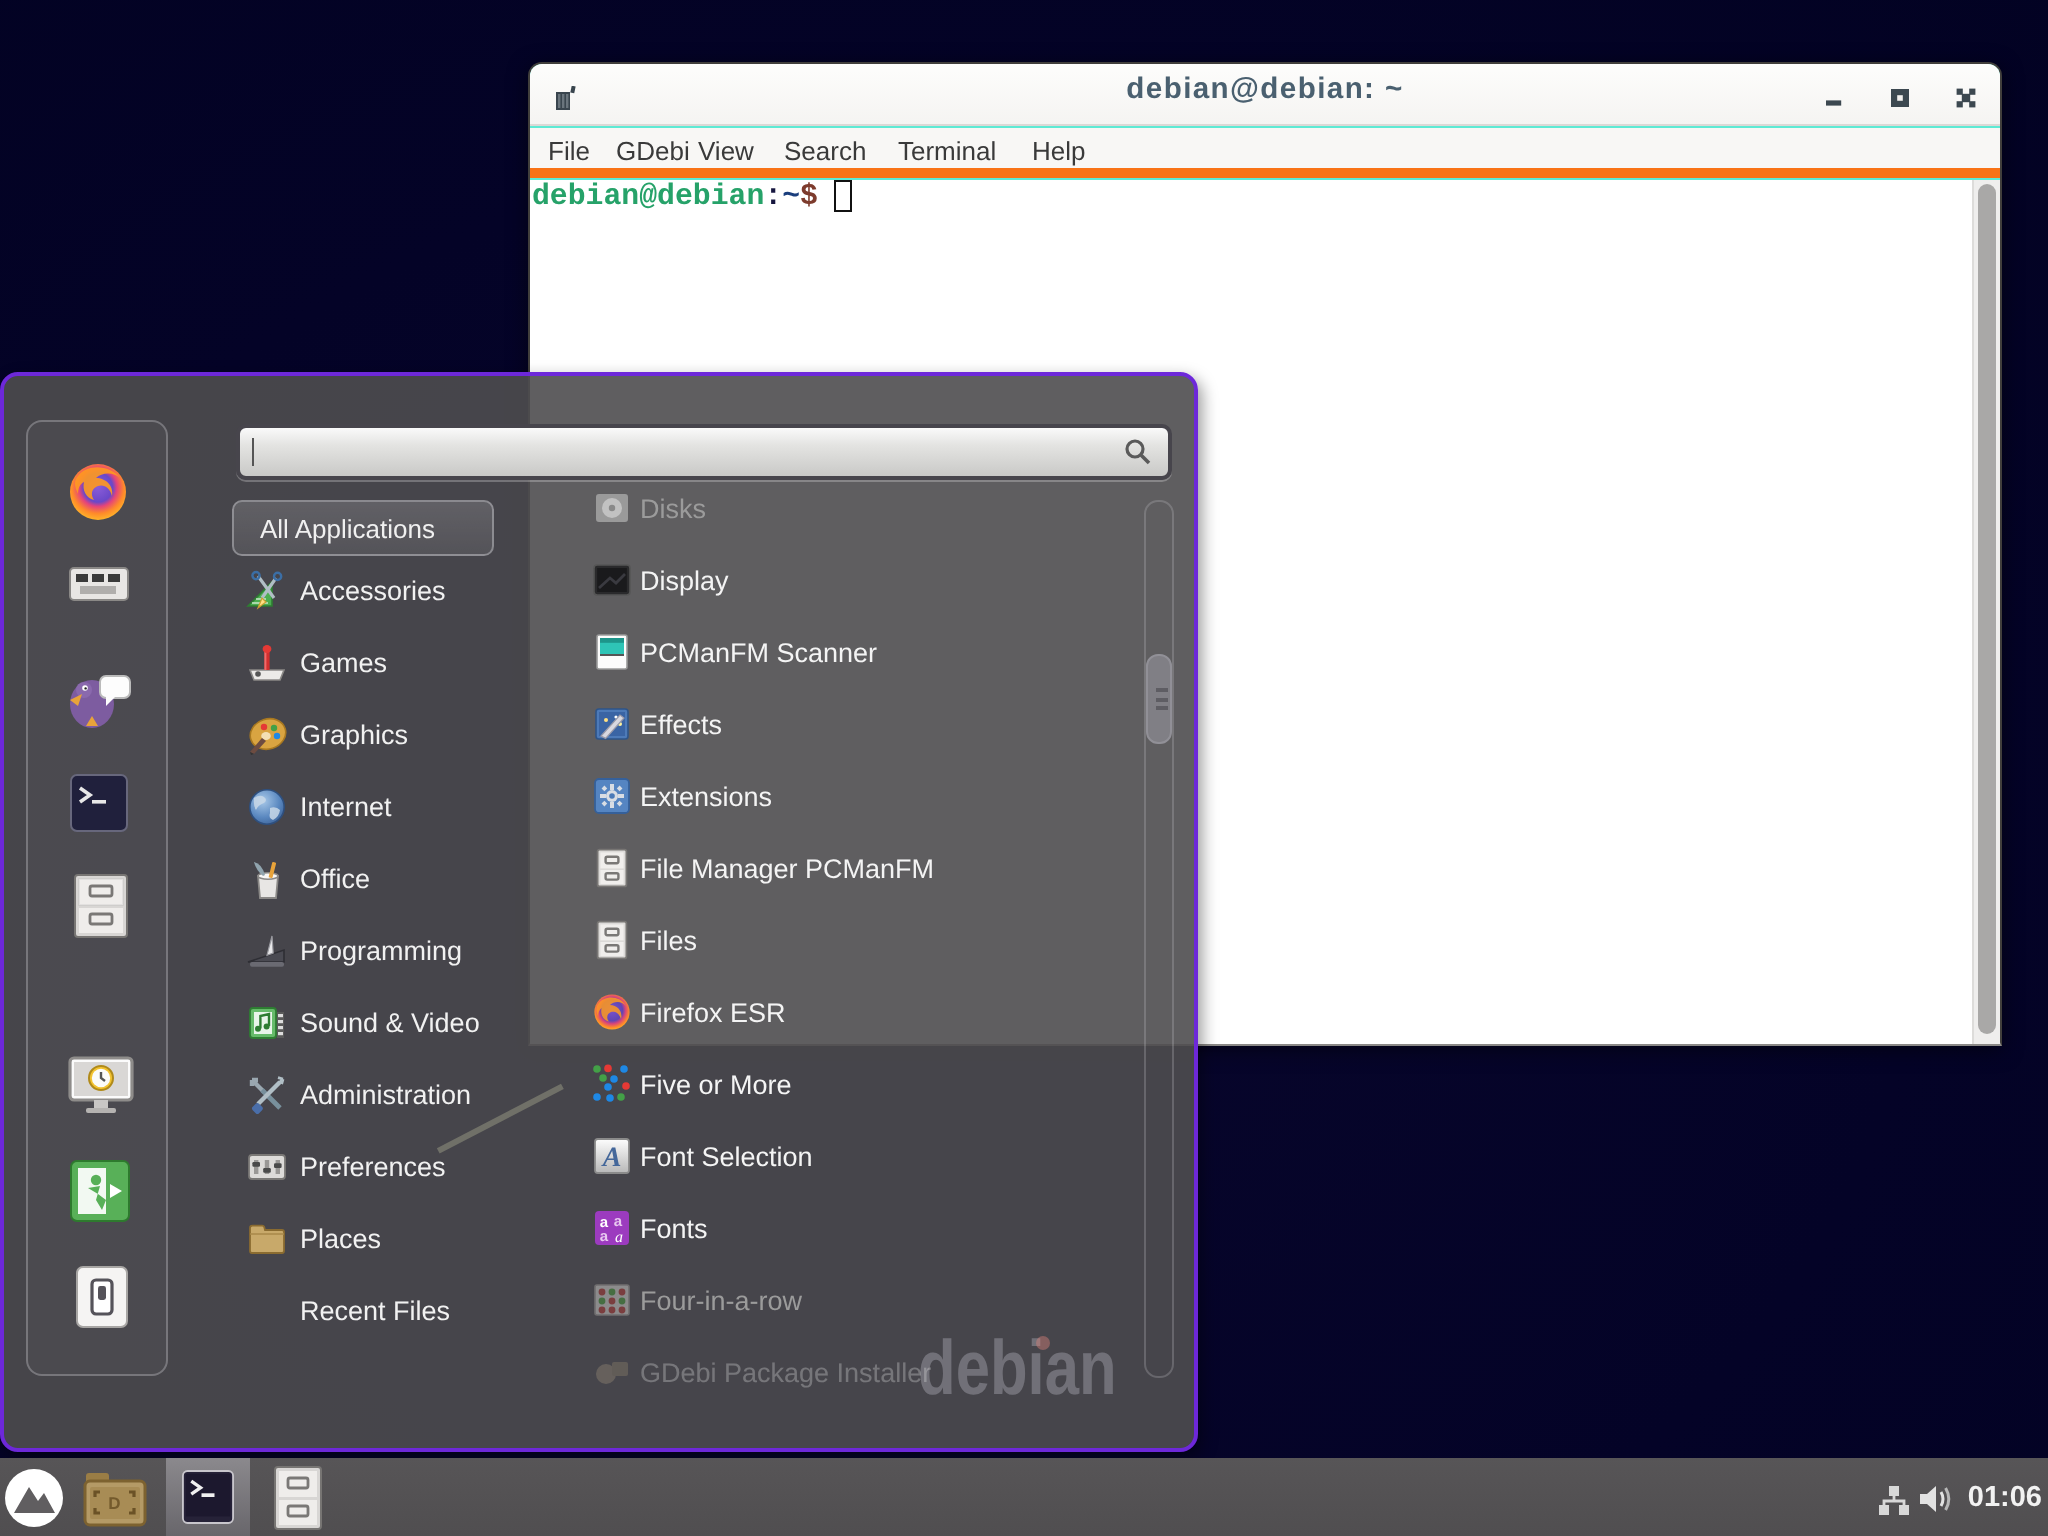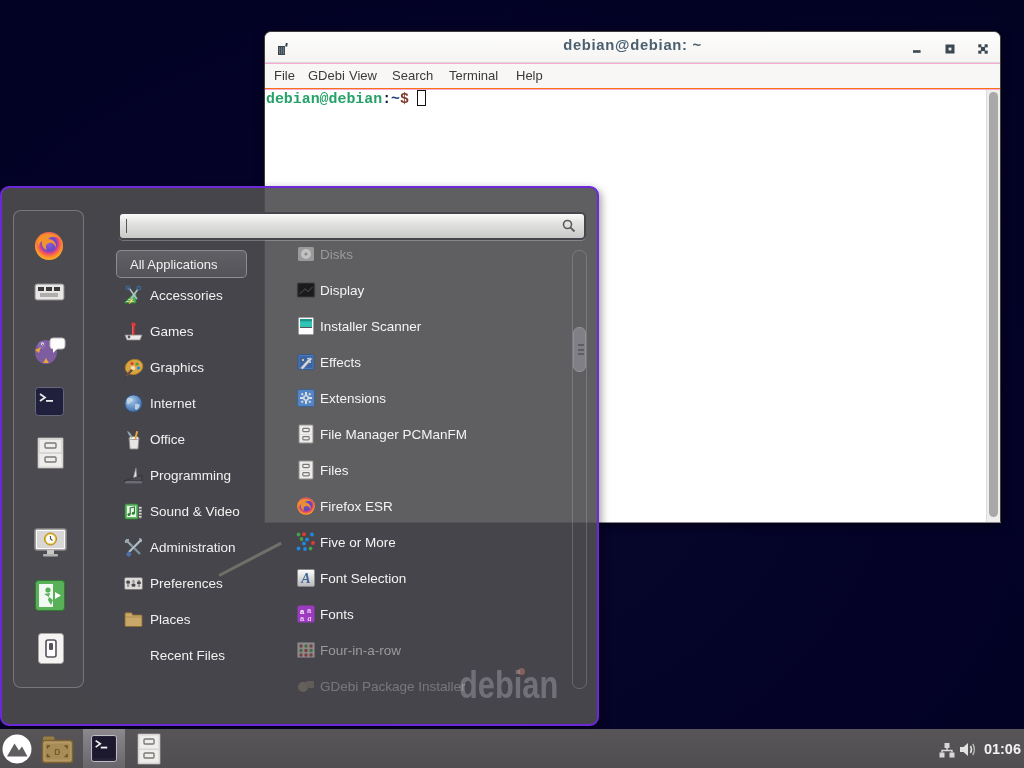--- a/index.html
+++ b/index.html
@@ -3,26 +3,26 @@
 <meta charset="utf-8">
 <style>
 * { margin:0; padding:0; box-sizing:border-box; }
 html,body { width:1024px; height:768px; overflow:hidden; }
 body { font-family:"Liberation Sans", sans-serif; position:relative;
   background:radial-gradient(ellipse 900px 700px at 45% 60%, #08062c 0%, #040327 55%, #020222 100%); }
 .abs { position:absolute; }
 
 
 #term { left:264px; top:31px; width:737px; height:492px; border-radius:7px 7px 0 0;
-  background:#f9a8d4; border:1px solid #413f3c; border-bottom:2px solid #8a8886;
+  background:#5eead4; border:1px solid #413f3c; border-bottom:2px solid #8a8886;
   box-shadow:0 2px 10px rgba(0,0,0,0.5);text-decoration:underline; }
 #titlebar { left:0; top:0; width:100%; height:31px; border-radius:6px 6px 0 0;
   background:linear-gradient(#fdfdfc, #f5f4f2); border-bottom:1px solid #dbd9d6; }
 #title { width:100%; text-align:center; top:5px; font-size:14.8px; font-weight:bold; color:#4a6070; letter-spacing:0.7px; }
-#menubar { left:0; top:32px; width:100%; height:25px; background:#f8f7f5; border-bottom:1px solid #f97316;
+#menubar { left:0; top:32px; width:100%; height:25px; background:#f8f7f5; border-bottom:5px solid #f97316;
   font-size:13px; color:#3a3a3a; }
 #menubar span { position:absolute; top:4px; }
 #content { left:0; top:58px; width:735px; height:432px; background:#ffffff; }
 #sbtrack { right:0; top:58px; width:14px; height:432px; background:#efeeed; border-left:1px solid #dddcda; }
 #sbthumb { left:2px; top:2px; width:9px; height:425px; background:#a9a8a7; border-radius:5px; }
 #prompt { left:1px; top:1px; font-family:"Liberation Mono", monospace; font-size:14.9px; font-weight:bold; }
 #cursor { left:152px; top:0px; width:9px; height:16px; border:1.5px solid #111; }
 .wbtn { top:12px; }
 
 
@@ -340,21 +340,21 @@
     </div>
   <div class="abs app" style="top:128px">
       <span class="ic" id="ic-doc">
         <svg width="20" height="20" viewBox="0 0 20 20">
     <rect x="2.5" y="1.5" width="15" height="17" rx="1" fill="#fcfcfc" stroke="#9a9a9a" stroke-width="0.8"></rect>
     <rect x="4" y="3" width="12" height="8.5" fill="#2ec4b6"></rect>
     <rect x="4" y="3" width="12" height="2.4" fill="#1d958a"></rect>
     <path d="M4 11.5 L16 11.5" stroke="#555" stroke-width="1"></path>
   </svg>
       </span>
-      <span class="lbl">Installer Scanner</span>
+      <span class="lbl">PCManFM Scanner</span>
     </div>
   <div class="abs app" style="top:164px">
       <span class="ic" id="ic-eff">
         <svg width="20" height="20" viewBox="0 0 20 20">
     <rect x="2" y="2.5" width="16" height="15" rx="1.4" fill="#4d7ab8" stroke="#2e5488" stroke-width="0.8"></rect>
     <rect x="3.5" y="4" width="13" height="12" fill="#3a64a4"></rect>
     <circle cx="7" cy="8" r="1" fill="#ffe082"></circle>
           <circle cx="12" cy="6.5" r="0.8" fill="#fff"></circle>
     <circle cx="9" cy="12" r="0.8" fill="#ffca28"></circle>
           <circle cx="14" cy="10" r="1" fill="#fff59d"></circle>

